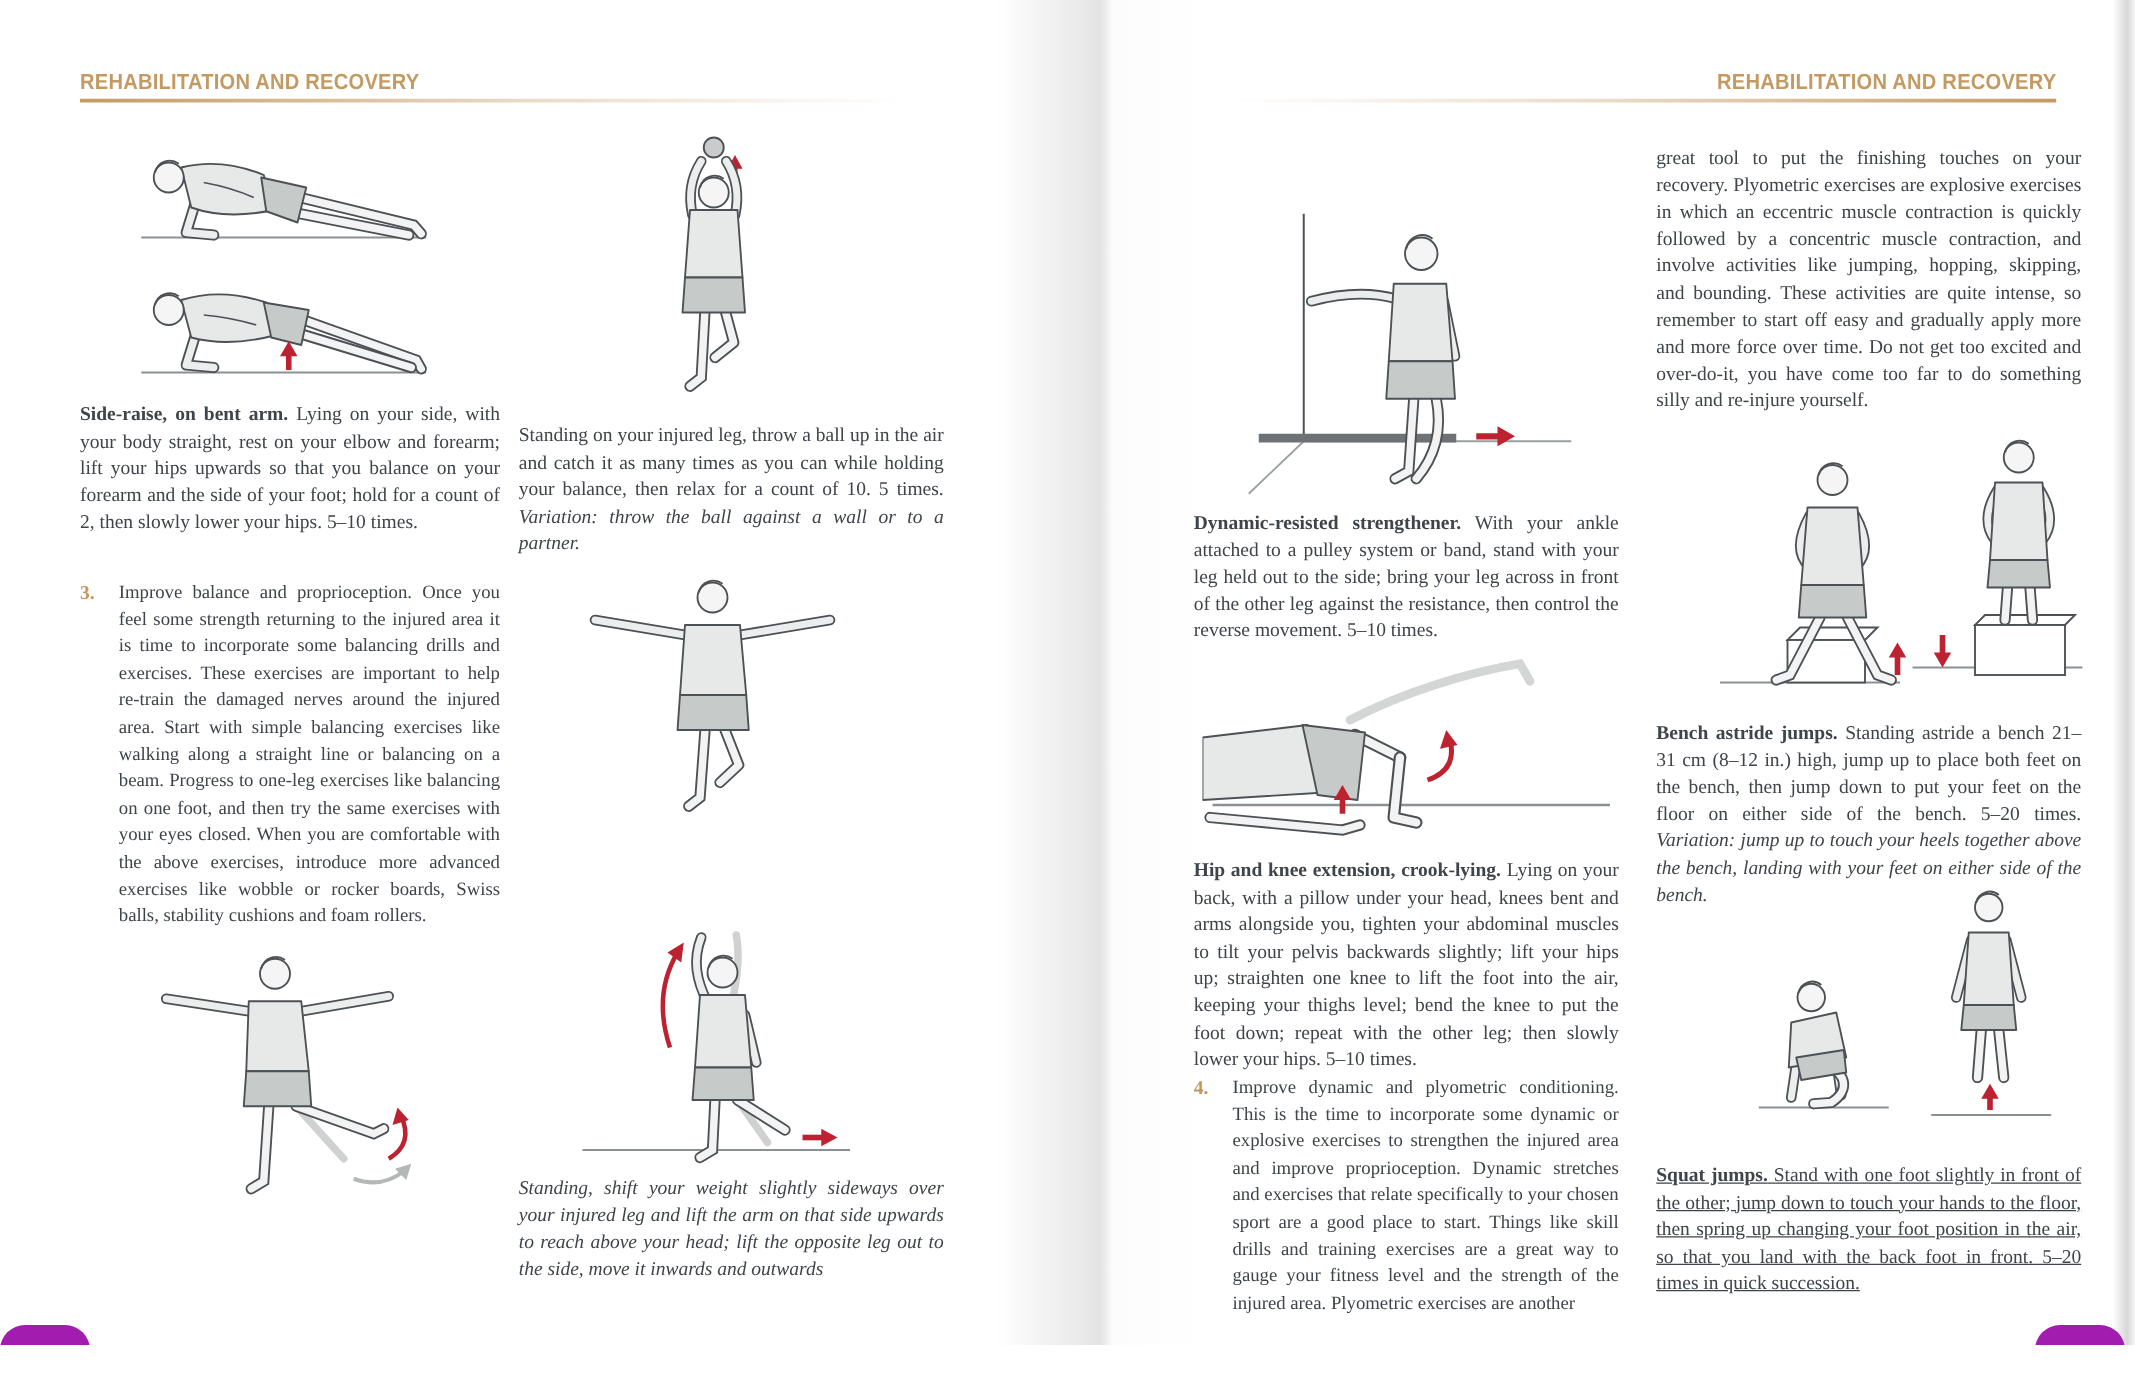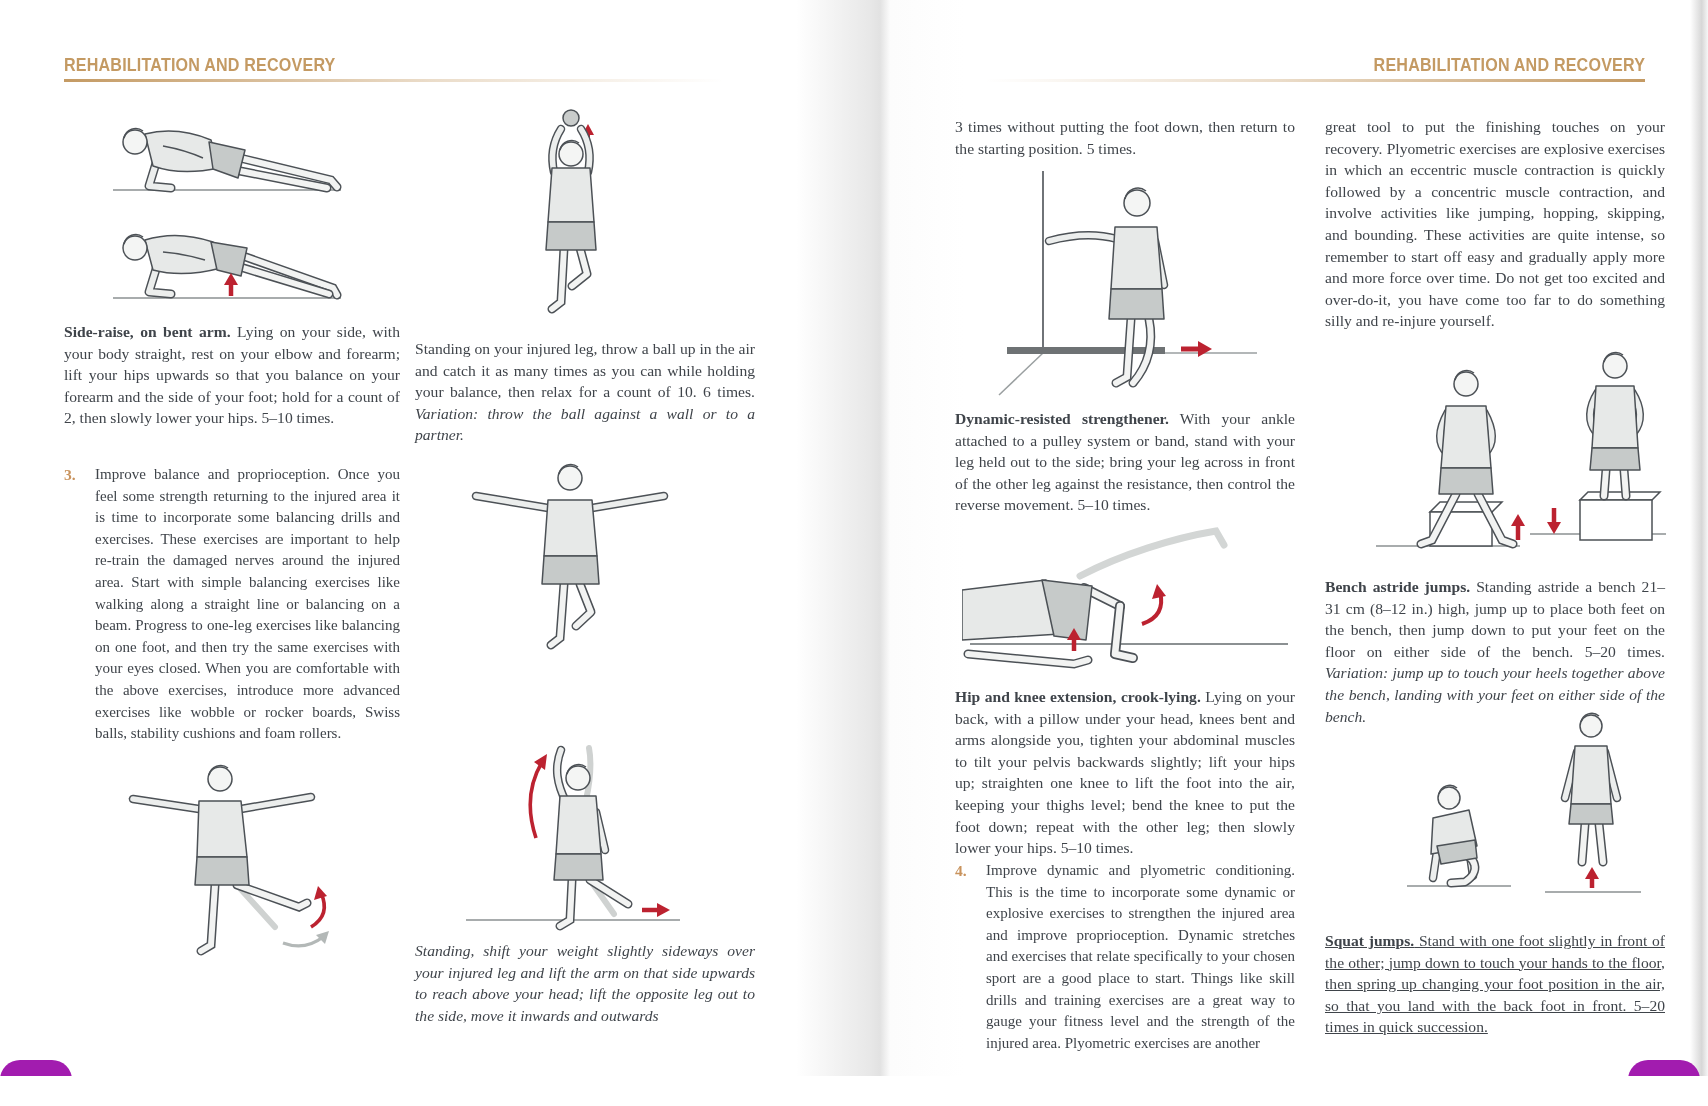--- a/index.html
+++ b/index.html
@@ -123,21 +123,21 @@
     <path d="M96,146 L93,200 l-9,7" stroke="#4c5156" stroke-width="9" fill="none" stroke-linecap="round"></path>
     <path d="M96,146 L93,200 l-9,7" stroke="#f2f3f2" stroke-width="6" fill="none" stroke-linecap="round"></path>
     <path d="M112,146 L119,172 L104,184" stroke="#4c5156" stroke-width="9" fill="none" stroke-linecap="round" stroke-linejoin="round"></path>
     <path d="M112,146 L119,172 L104,184" stroke="#f2f3f2" stroke-width="6" fill="none" stroke-linecap="round" stroke-linejoin="round"></path>
     <path d="M84,66 L122,66 L126,120 L80,120 Z" fill="#e7e9e8" stroke="#4c5156" stroke-width="1.5" stroke-linejoin="round"></path>
     <path d="M80,120 L126,120 L128,148 L78,148 Z" fill="#c6cac9" stroke="#4c5156" stroke-width="1.5" stroke-linejoin="round"></path>
     <circle cx="103" cy="52" r="12" fill="#f4f5f4" stroke="#4c5156" stroke-width="1.5"></circle>
     <path d="M92,48 a12 12 0 0 1 19 -7" fill="none" stroke="#4c5156" stroke-width="1.5"></path>
   </svg>
 
-  <p class="abs cap" style="left:415px;top:338px;width:340px;"><span>Standing on your injured leg, throw a ball up in the air and catch it as many times as you can while holding your balance, then relax for a count of 10. 6 times.</span> <span class="var">Variation: throw the ball against a wall or to a partner.</span></p>
+  <p class="abs cap" style="left:415px;top:338px;width:340px;"><span>Standing on your injured leg, throw a ball up in the air and catch it as many times as you can while holding your balance, then relax for a count of 10. 5 times.</span> <span class="var">Variation: throw the ball against a wall or to a partner.</span></p>
 
   <svg class="abs" style="left:448px;top:450px;" width="245" height="200" viewBox="0 0 245 200">
     <path d="M100,58 L28,46" stroke="#4c5156" stroke-width="8.5" fill="none" stroke-linecap="round"></path>
     <path d="M100,58 L28,46" stroke="#eceeed" stroke-width="5.6" fill="none" stroke-linecap="round"></path>
     <path d="M144,58 L216,46" stroke="#4c5156" stroke-width="8.5" fill="none" stroke-linecap="round"></path>
     <path d="M144,58 L216,46" stroke="#eceeed" stroke-width="5.6" fill="none" stroke-linecap="round"></path>
     <path d="M116,134 L112,188 l-9,7" stroke="#4c5156" stroke-width="9" fill="none" stroke-linecap="round"></path>
     <path d="M116,134 L112,188 l-9,7" stroke="#f2f3f2" stroke-width="6" fill="none" stroke-linecap="round"></path>
     <path d="M132,134 L143,162 L128,176" stroke="#4c5156" stroke-width="9" fill="none" stroke-linecap="round" stroke-linejoin="round"></path>
     <path d="M132,134 L143,162 L128,176" stroke="#f2f3f2" stroke-width="6" fill="none" stroke-linecap="round" stroke-linejoin="round"></path>
@@ -171,21 +171,20 @@
     <g>
       <line x1="204" y1="172" x2="222" y2="172" stroke="#bc2230" stroke-width="4.5"></line>
       <polygon points="232,172 219,165 219,179" fill="#bc2230"></polygon>
     </g>
   </svg>
 
   <p class="abs cap" style="left:415px;top:940px;width:340px;font-style:italic;">Standing, shift your weight slightly sideways over your injured leg and lift the arm on that side upwards to reach above your head; lift the opposite leg out to the side, move it inwards and outwards</p>
 
   <div class="abs pagenum pn-left">184</div>
 
-  <p class="abs cap" style="left:955px;top:116px;width:340px;">3 times without putting the foot down, then return to the starting position. 5 times.</p>
 
   <svg class="abs" style="left:985px;top:165px;" width="285" height="238" viewBox="0 0 285 238">
     <line x1="58" y1="6" x2="58" y2="188" stroke="#4c5156" stroke-width="1.6"></line>
     <line x1="58" y1="188" x2="272" y2="188" stroke="#9a9fa0" stroke-width="1.5"></line>
     <path d="M58,188 L14,230" stroke="#9a9fa0" stroke-width="1.5" fill="none"></path>
     <rect x="22" y="182" width="158" height="7" fill="#6e7274"></rect>
     <path d="M132,74 C110,68 86,70 64,76" stroke="#4c5156" stroke-width="8.5" fill="none" stroke-linecap="round"></path>
     <path d="M132,74 C110,68 86,70 64,76" stroke="#eceeed" stroke-width="5.6" fill="none" stroke-linecap="round"></path>
     <path d="M170,76 L179,120" stroke="#4c5156" stroke-width="8.5" fill="none" stroke-linecap="round"></path>
     <path d="M170,76 L179,120" stroke="#eceeed" stroke-width="5.6" fill="none" stroke-linecap="round"></path>

